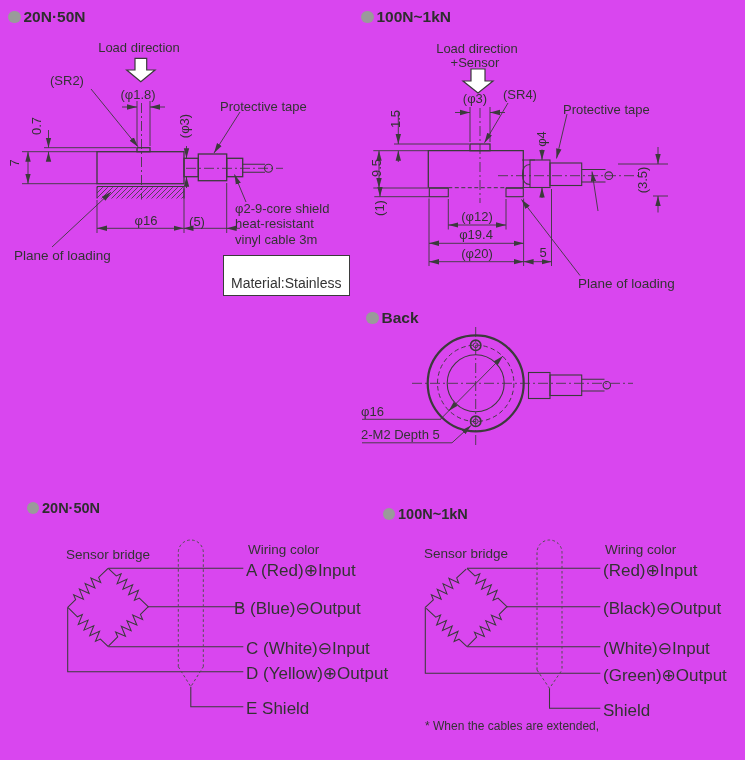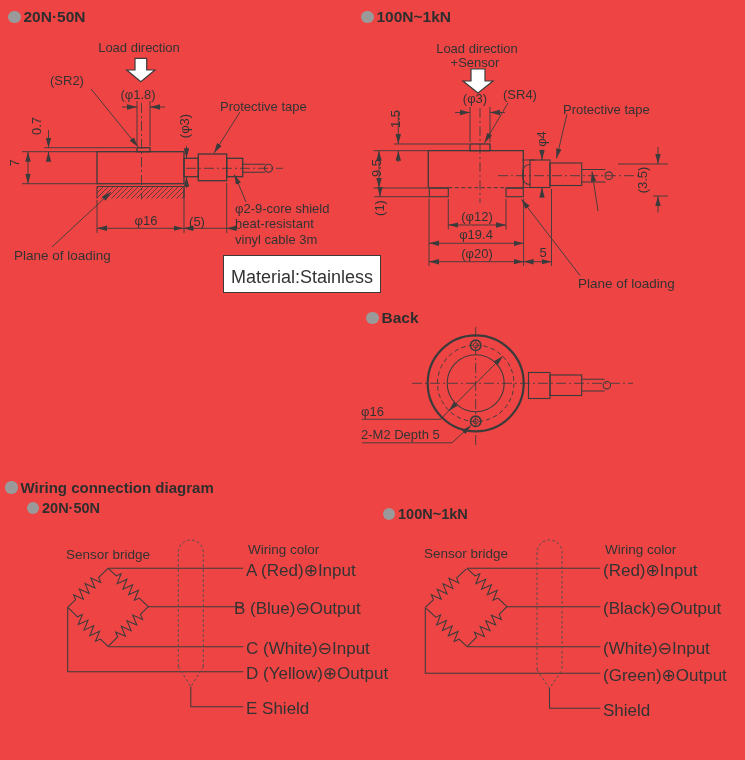--- a/index.html
+++ b/index.html
@@ -1,17 +1,17 @@
 <!DOCTYPE html>
 <html><head>
 <meta charset="utf-8">
 <style>
   html,body{margin:0;padding:0;background:#fff;}
   .stage{
-    position:relative;width:745px;height:760px;background:#ef4444;overflow:hidden;
+    position:relative;width:745px;height:760px;background:#d946ef;overflow:hidden;
     font-family:"Liberation Sans","DejaVu Sans",sans-serif;
   }
   .stage svg{position:absolute;left:0;top:0;}
   svg .o{fill:none;stroke:#3b3b3b;stroke-width:1.3}
   svg .t{fill:none;stroke:#3b3b3b;stroke-width:1.1}
   svg .d{fill:none;stroke:#3b3b3b;stroke-width:0.9}
   svg .cl{fill:none;stroke:#3b3b3b;stroke-width:0.85;stroke-dasharray:10 3 2 3}
   svg .dsh{fill:none;stroke:#3b3b3b;stroke-width:1;stroke-dasharray:4 2.5}
   svg .dc{fill:none;stroke:#3b3b3b;stroke-width:0.95;stroke-dasharray:4.5 3}
   svg .cap{fill:none;stroke:#4f4f4f;stroke-width:1;stroke-dasharray:2.6 2.4}
@@ -21,21 +21,21 @@
   .md{font-size:13.5px}
   .sm{font-size:17px}
   .nt{font-size:12px}
   .cx{transform:translateX(-50%)}
   .rot{transform:translate(-50%,-50%) rotate(-90deg)}
   .head{position:absolute;display:flex;align-items:center;gap:3px;font-weight:bold;
         font-size:15.5px;color:#2e2e2e;white-space:nowrap}
   .head .blt{width:12.5px;height:12.5px;border-radius:50%;background:#9a9a9a;flex:0 0 auto}
   .h2{font-size:14.5px}
   .h2 .blt{width:12px;height:12px}
-  .mat{position:absolute;border:1.2px solid #3b3b3b;padding:11px 7px 4px;font-size:18px;
+  .mat{position:absolute;border:1.2px solid #3b3b3b;padding:19px 7px 4px;font-size:14px;
        color:#333;background:#fff;white-space:nowrap}
 </style>
 </head>
 <body>
 
 <div class="stage">
 
 <svg width="745" height="760" viewBox="0 0 745 760">
   <defs>
     <marker id="ah" viewBox="0 0 10 8" refX="10" refY="4" markerWidth="10" markerHeight="8" orient="auto-start-reverse" markerUnits="userSpaceOnUse">
@@ -176,24 +176,20 @@
   <span>20N·50N</span>
 </div>
 <div class="head" style="left:361px;top:8px">
   <span class="blt"></span>
   <span>100N~1kN</span>
 </div>
 <div class="head" style="left:366px;top:309px">
   <span class="blt"></span>
   <span>Back</span>
 </div>
-<div class="head" style="left:5px;top:479px;font-size:15px">
-  <span class="blt"></span>
-  <span>Wiring connection diagram</span>
-</div>
 <div class="head h2" style="left:27px;top:500px">
   <span class="blt"></span>
   <span>20N·50N</span>
 </div>
 <div class="head h2" style="left:383px;top:506px">
   <span class="blt"></span>
   <span>100N~1kN</span>
 </div>
 
 <div class="lb cx" style="left:139px;top:40px">Load direction</div>
@@ -240,14 +236,15 @@
 <div class="lb sm" style="left:246px;top:664px">D (Yellow)⊕Output</div>
 <div class="lb sm" style="left:246px;top:699px">E Shield</div>
 
 <div class="lb md" style="left:424px;top:546px">Sensor bridge</div>
 <div class="lb md" style="left:605px;top:542px">Wiring color</div>
 <div class="lb sm" style="left:603px;top:561px">(Red)⊕Input</div>
 <div class="lb sm" style="left:603px;top:599px">(Black)⊖Output</div>
 <div class="lb sm" style="left:603px;top:639px">(White)⊖Input</div>
 <div class="lb sm" style="left:603px;top:666px">(Green)⊕Output</div>
 <div class="lb sm" style="left:603px;top:701px">Shield</div>
+<div class="lb nt" style="left:425px;top:719px">* When the cables are extended,</div>
 
 </div>
 
 </body></html>

